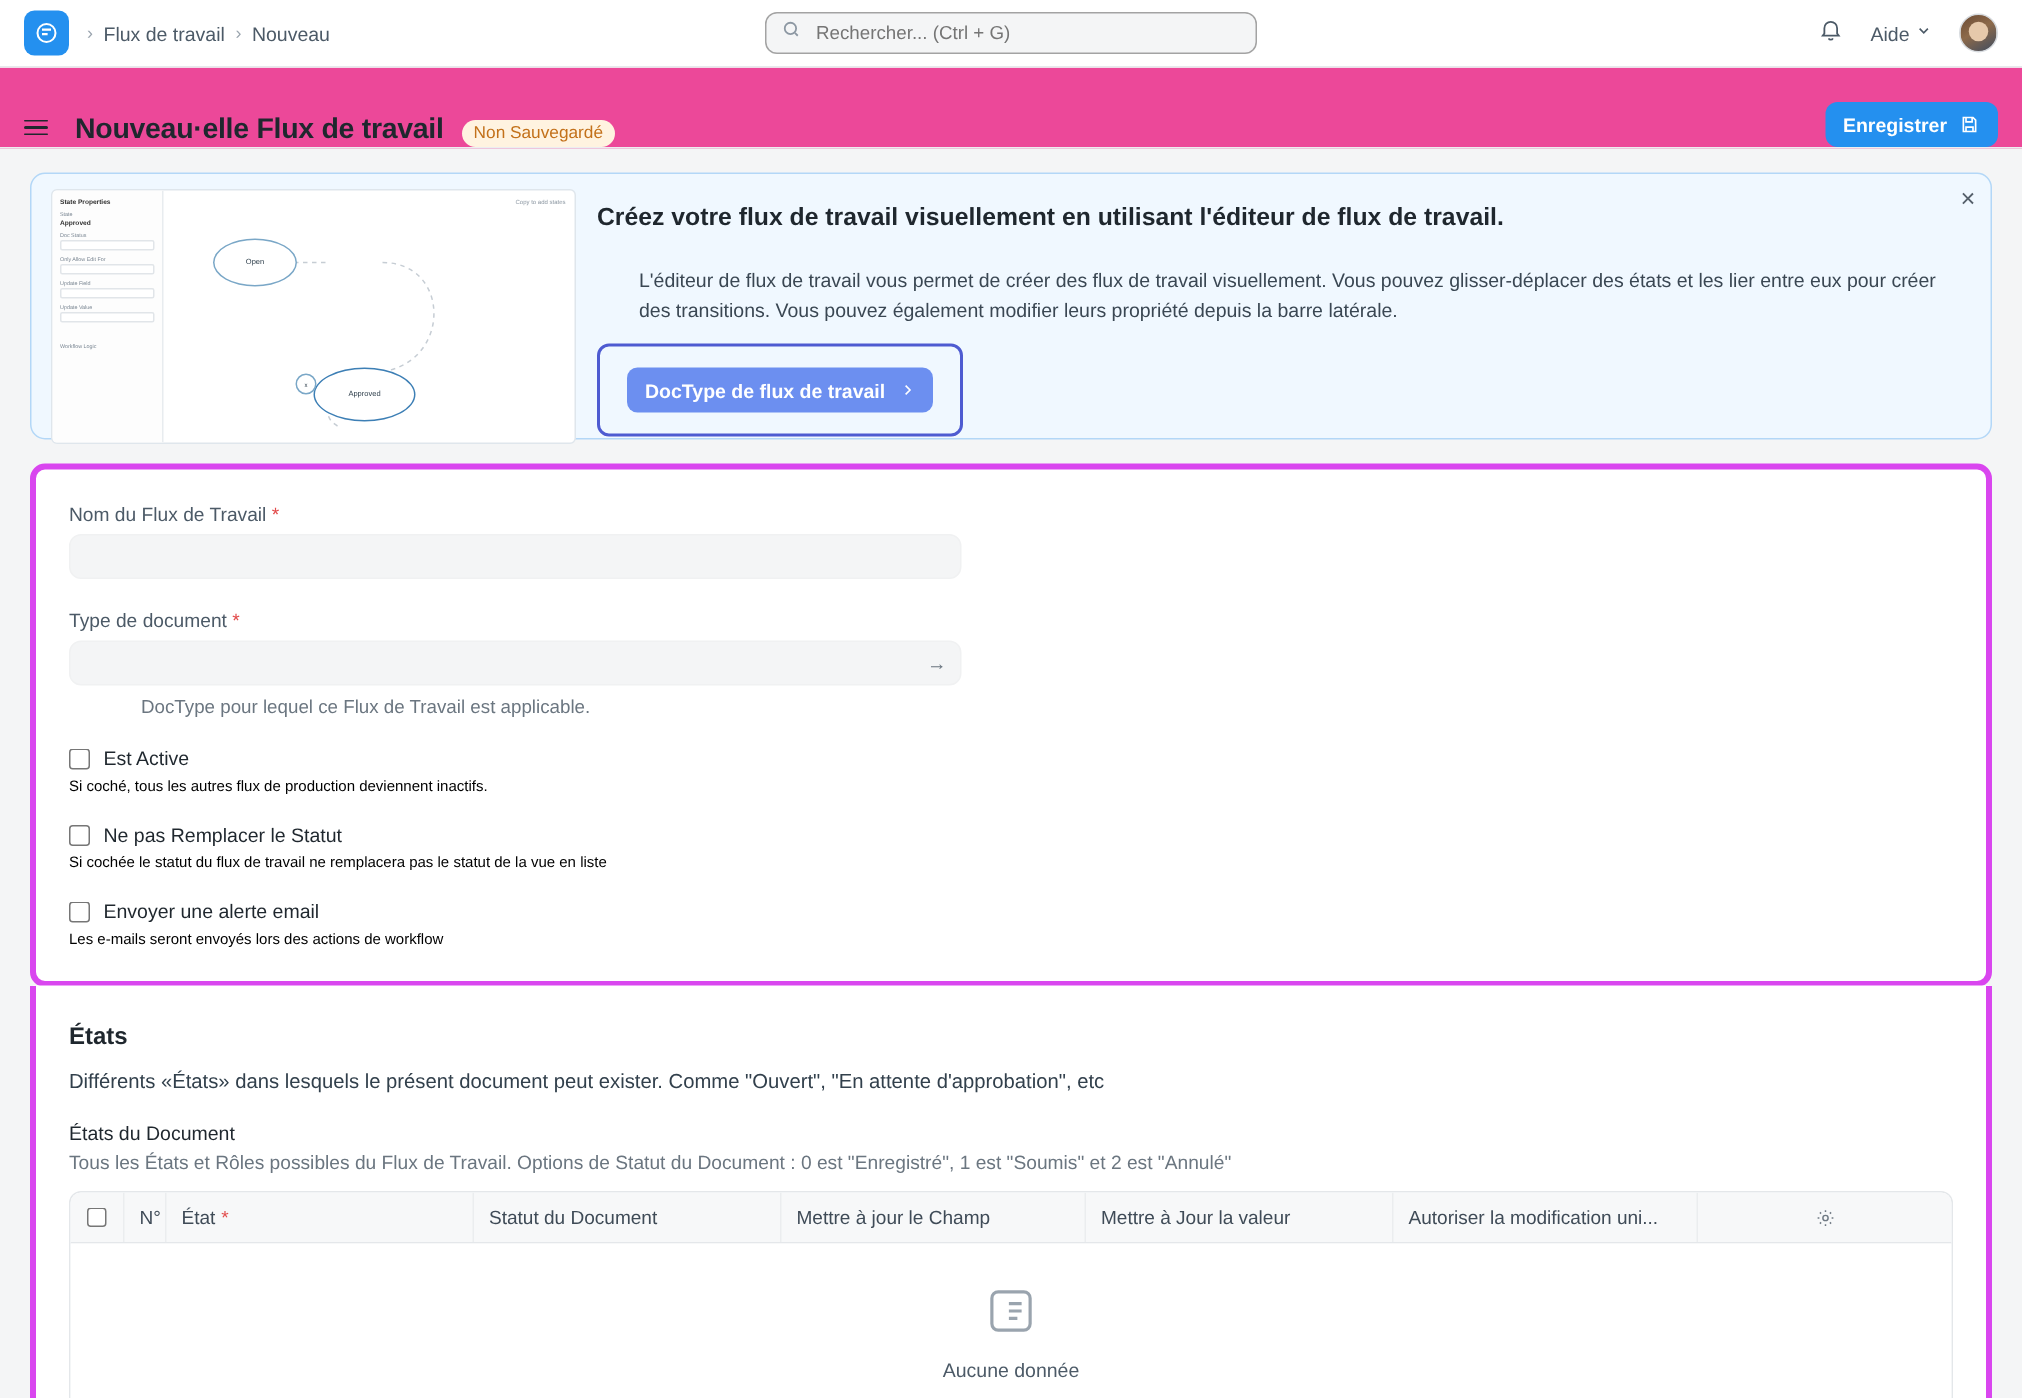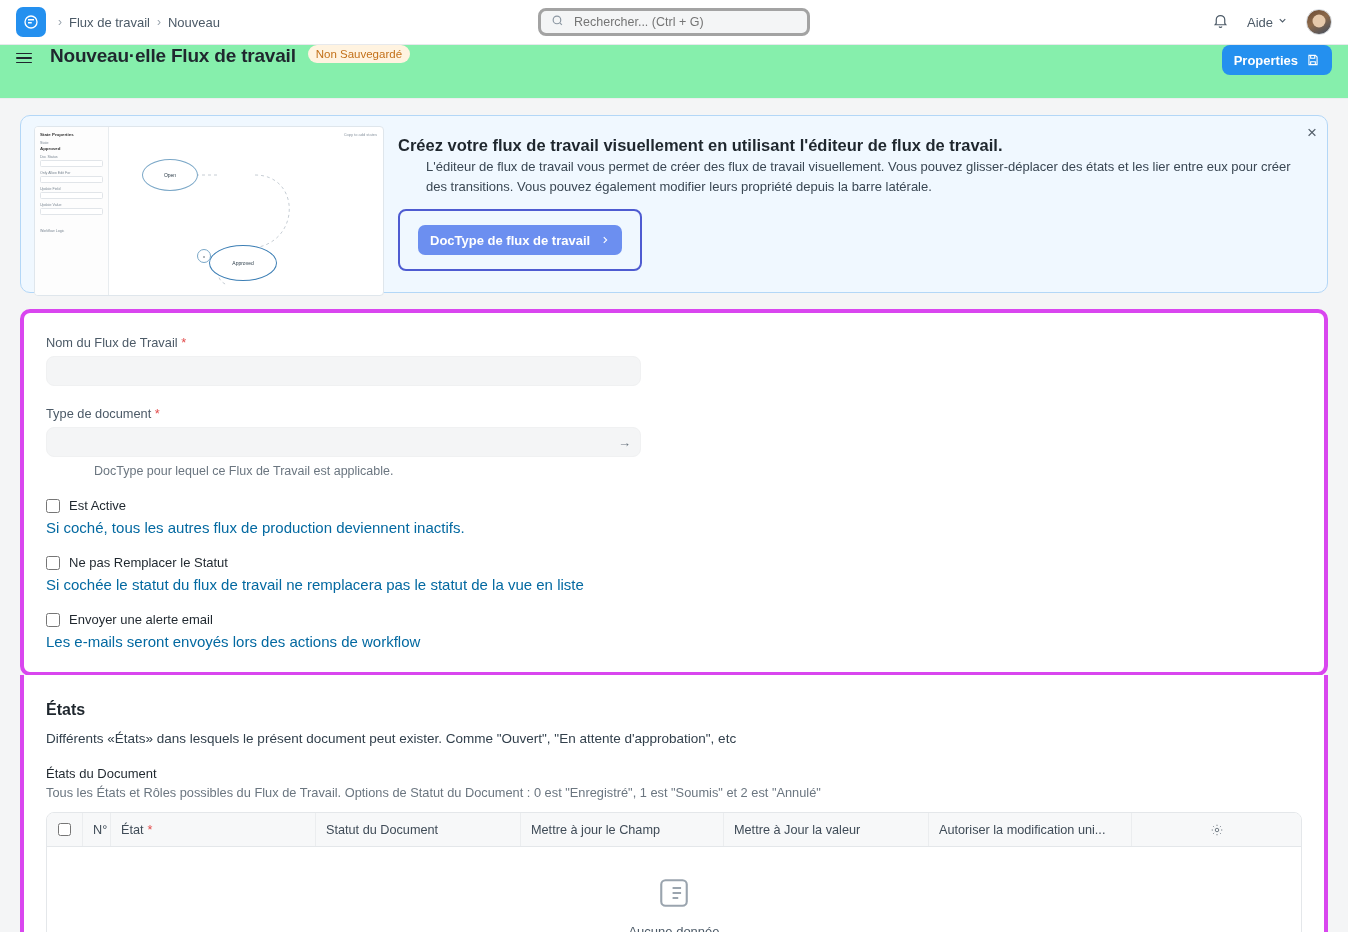--- a/index.html
+++ b/index.html
@@ -35,23 +35,23 @@
     margin-left: 12px;
     font-size: 13px;
     color: #4c5a67;
     gap: 7px;
   }
   .breadcrumb .sep { color: #9aa4ae; font-size: 12px; }
   .breadcrumb a { color: #4c5a67; text-decoration: none; }
   .nav-search {
     position: absolute;
     left: 50%; transform: translateX(-50%);
-    width: 272px; height: 28px;
+    width: 328px; height: 28px;
     background: #f4f5f6;
-    border: 3px solid #a3a3a3;
+    border: 1px solid #a3a3a3;
     border-radius: 8px;
     display: flex; align-items: center;
     padding: 0 10px;
     gap: 8px;
   }
   .nav-search input {
     border: none; outline: none; background: transparent;
     font-size: 12.5px; color: #4c5a67;
     width: 100%;
     font-family: "Liberation Sans", sans-serif;
@@ -77,22 +77,22 @@
   .avatar::after{
     content:"";
     position:absolute; left:50%; top:46%;
     width:13px;height:13px;border-radius:50%;
     background:#e6c9ab; transform:translate(-50%,-50%);
   }
 
   
   .page-head {
     height: 54px;
-    background: #86efac;
-    display: flex; align-items: flex-start;
+    background: #ec4899;
+    display: flex; align-items: flex-end;
     padding: 0 16px;
     border-bottom: 1px solid #eceef0;
   }
   .side-toggle {
     width: 26px; height: 26px;
     display: flex; flex-direction: column; justify-content: center; gap: 3px;
     cursor: pointer; margin-right: 8px;
   }
   .side-toggle i { display:block; height: 1.6px; background: #1f272e; border-radius: 2px; }
   .side-toggle i:nth-child(1){ width: 16px; }
@@ -168,21 +168,21 @@
     position: absolute;
     border: 1px solid #7aa7c7;
     border-radius: 50%;
     background: #fff;
     display: flex; align-items: center; justify-content: center;
     font-size: 5px; color: #30404d;
   }
   .banner-right { flex: 1; padding-top: 2px; }
   .banner-title {
     font-size: 16.5px; font-weight: bold; color: #1f272e;
-    margin: 4px 0 2px;
+    margin: 4px 0 22px;
   }
   .banner-text {
     font-size: 13px; color: #3a4753; line-height: 1.55;
     max-width: 880px;
     margin-left: 28px;
   }
   .banner-cta-wrap {
     margin-top: 12px;
     display: inline-block;
     border: 2px solid #4e5bd1;
@@ -237,21 +237,21 @@
     color: #6b7680; font-size: 13px; pointer-events: none;
   }
   .help-text { font-size: 12.5px; color: #6b7680; margin-top: 7px; margin-left: 48px; }
 
   .check-row { display: flex; align-items: center; gap: 9px; margin-bottom: 3px; }
   .check-row input[type=checkbox] {
     width: 14px; height: 14px; margin: 0;
     accent-color: #2490ef;
   }
   .check-label { font-size: 13px; color: #1f272e; }
-  .check-help { font-size: 15px; color: #0369a1; margin: 6px 0 19px; }
+  .check-help { font-size: 10px; color: #000000; margin: 6px 0 19px; }
 
   .section-title { font-size: 16px; font-weight: bold; margin: 4px 0 12px; }
   .section-desc { font-size: 13.5px; color: #32404c; margin-bottom: 20px; }
   .grid-label { font-size: 13px; color: #1f272e; margin-bottom: 4px; }
   .grid-desc { font-size: 12.8px; color: #6b7680; margin-bottom: 12px; }
 
   
   .grid {
     border: 1px solid #e4e7ea;
     border-radius: 8px;
@@ -331,21 +331,21 @@
 
 <div class="page-head">
   <div class="side-toggle">
       <i></i>
       <i></i>
       <i></i>
     </div>
   <span class="page-title">Nouveau·elle Flux de travail</span>
   <span class="badge-unsaved">Non Sauvegardé</span>
   <button class="btn-primary">
-    <span>Properties</span>
+    <span>Enregistrer</span>
     <svg width="14" height="14" viewBox="0 0 24 24" fill="none" stroke="#ffffff" stroke-width="1.9">
       <path d="M5 4h11l3 3v13H5z"></path>
         <path d="M8 4v5h7V4"></path>
         <path d="M8 20v-5h8v5"></path>
     </svg>
   </button>
 </div>
 
 <div class="body-scroll">
 

